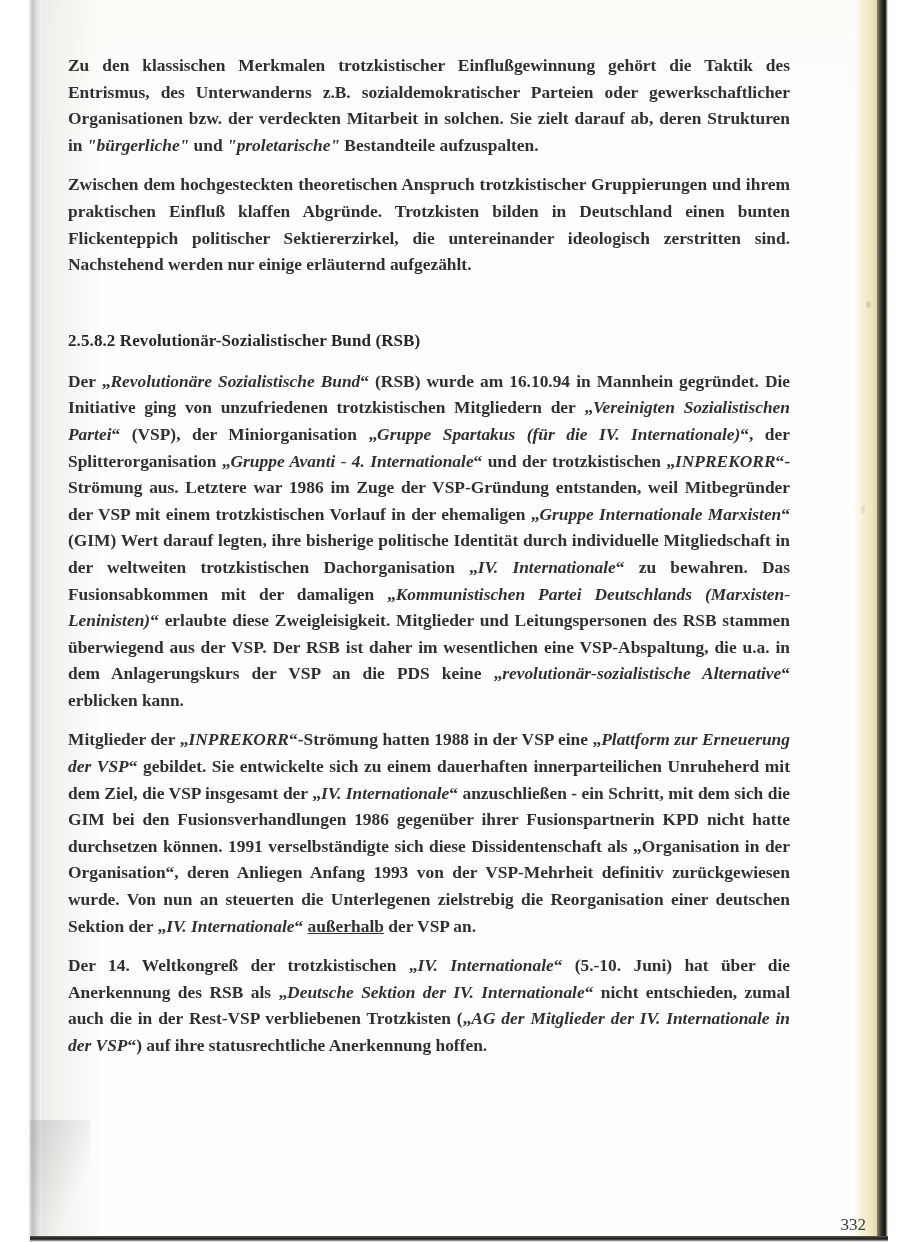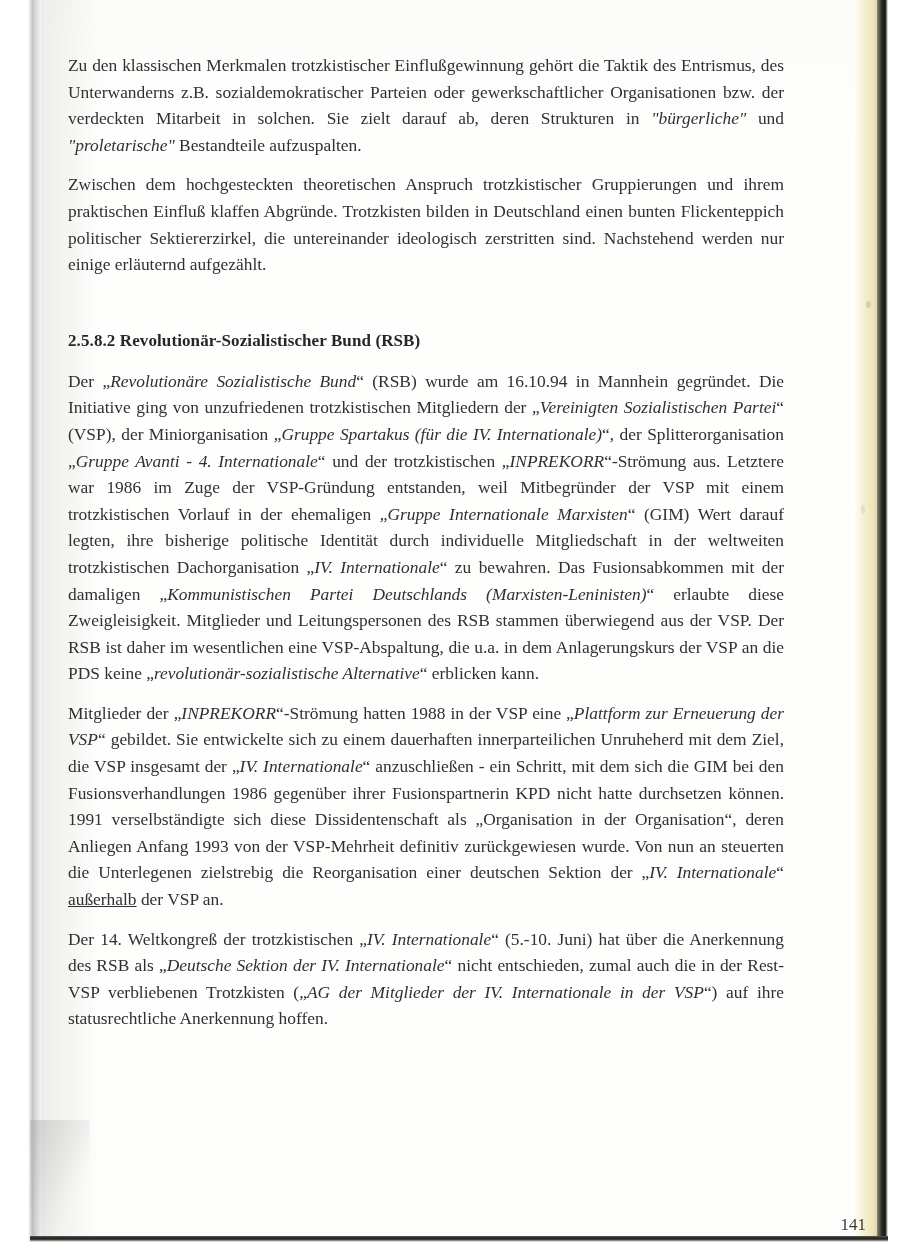--- a/index.html
+++ b/index.html
@@ -99,26 +99,27 @@
   
   .textblock {
     position: absolute;
     left: 68px;
     top: 52px;
     width: 730px;
     color: #2e2e2e;
   }
 
   p.para {
-    margin: 0 14px 13px 0;
+    margin: 0 8px 13px 0;
     font-size: 17.4px;
     line-height: 26.6px;
     text-align: justify;
     text-justify: inter-word;
     color: #303030;
+    font-weight: bold;
     -webkit-font-smoothing: antialiased;
   }
   p.para:last-child { margin-bottom: 0; }
 
   .gap-before-heading { height: 21px; }
 
   h2.heading {
     margin: 16px 0 14px 0;
     font-size: 17px;
     line-height: 26px;
@@ -196,16 +197,16 @@
     <div class="gap-before-heading"></div>
 
     <h2 class="heading">2.5.8.2 Revolutionär-Sozialistischer Bund (RSB)</h2>
 
     <p class="para"><span>Der „</span><em class="it">Revolutionäre Sozialistische Bund</em><span>“ (RSB) wurde am 16.10.94 in Mannhein gegründet. Die Initiative ging von unzufriedenen trotzkistischen Mitgliedern der „</span><em class="it">Vereinigten Sozialistischen Partei</em><span>“ (VSP), der Miniorganisation „</span><em class="it">Gruppe Spartakus (für die IV. Internationale)</em><span>“, der Splitterorganisation „</span><em class="it">Gruppe Avanti - 4. Internationale</em><span>“ und der trotzkistischen „</span><em class="it">INPREKORR</em><span>“-Strömung aus. Letztere war 1986 im Zuge der VSP-Gründung entstanden, weil Mitbegründer der VSP mit einem trotzkistischen Vorlauf in der ehemaligen „</span><em class="it">Gruppe Internationale Marxisten</em><span>“ (GIM) Wert darauf legten, ihre bisherige politische Identität durch individuelle Mitgliedschaft in der weltweiten trotzkistischen Dachorganisation „</span><em class="it">IV. Internationale</em><span>“ zu bewahren. Das Fusionsabkommen mit der damaligen „</span><em class="it">Kommunistischen Partei Deutschlands (Marxisten-Leninisten)</em><span>“ erlaubte diese Zweigleisigkeit. Mitglieder und Leitungspersonen des RSB stammen überwiegend aus der VSP. Der RSB ist daher im wesentlichen eine VSP-Abspaltung, die u.a. in dem Anlagerungskurs der VSP an die PDS keine „</span><em class="it">revolutionär-sozialistische Alternative</em><span>“ erblicken kann.</span></p>
 
     <p class="para"><span>Mitglieder der „</span><em class="it">INPREKORR</em><span>“-Strömung hatten 1988 in der VSP eine „</span><em class="it">Plattform zur Erneuerung der VSP</em><span>“ gebildet. Sie entwickelte sich zu einem dauerhaften innerparteilichen Unruheherd mit dem Ziel, die VSP insgesamt der „</span><em class="it">IV. Internationale</em><span>“ anzuschließen - ein Schritt, mit dem sich die GIM bei den Fusionsverhandlungen 1986 gegenüber ihrer Fusionspartnerin KPD nicht hatte durchsetzen können. 1991 verselbständigte sich diese Dissidentenschaft als „Organisation in der Organisation“, deren Anliegen Anfang 1993 von der VSP-Mehrheit definitiv zurückgewiesen wurde. Von nun an steuerten die Unterlegenen zielstrebig die Reorganisation einer deutschen Sektion der „</span><em class="it">IV. Internationale</em><span>“ </span><u class="ul">außerhalb</u><span> der VSP an.</span></p>
 
     <p class="para"><span>Der 14. Weltkongreß der trotzkistischen „</span><em class="it">IV. Internationale</em><span>“ (5.-10. Juni) hat über die Anerkennung des RSB als „</span><em class="it">Deutsche Sektion der IV. Internationale</em><span>“ nicht entschieden, zumal auch die in der Rest-VSP verbliebenen Trotzkisten („</span><em class="it">AG der Mitglieder der IV. Internationale in der VSP</em><span>“) auf ihre statusrechtliche Anerkennung hoffen.</span></p>
 
-    <div class="folio">141</div>
+    <div class="folio">332</div>
 
   </div>
 </div>
 
 </body></html>

